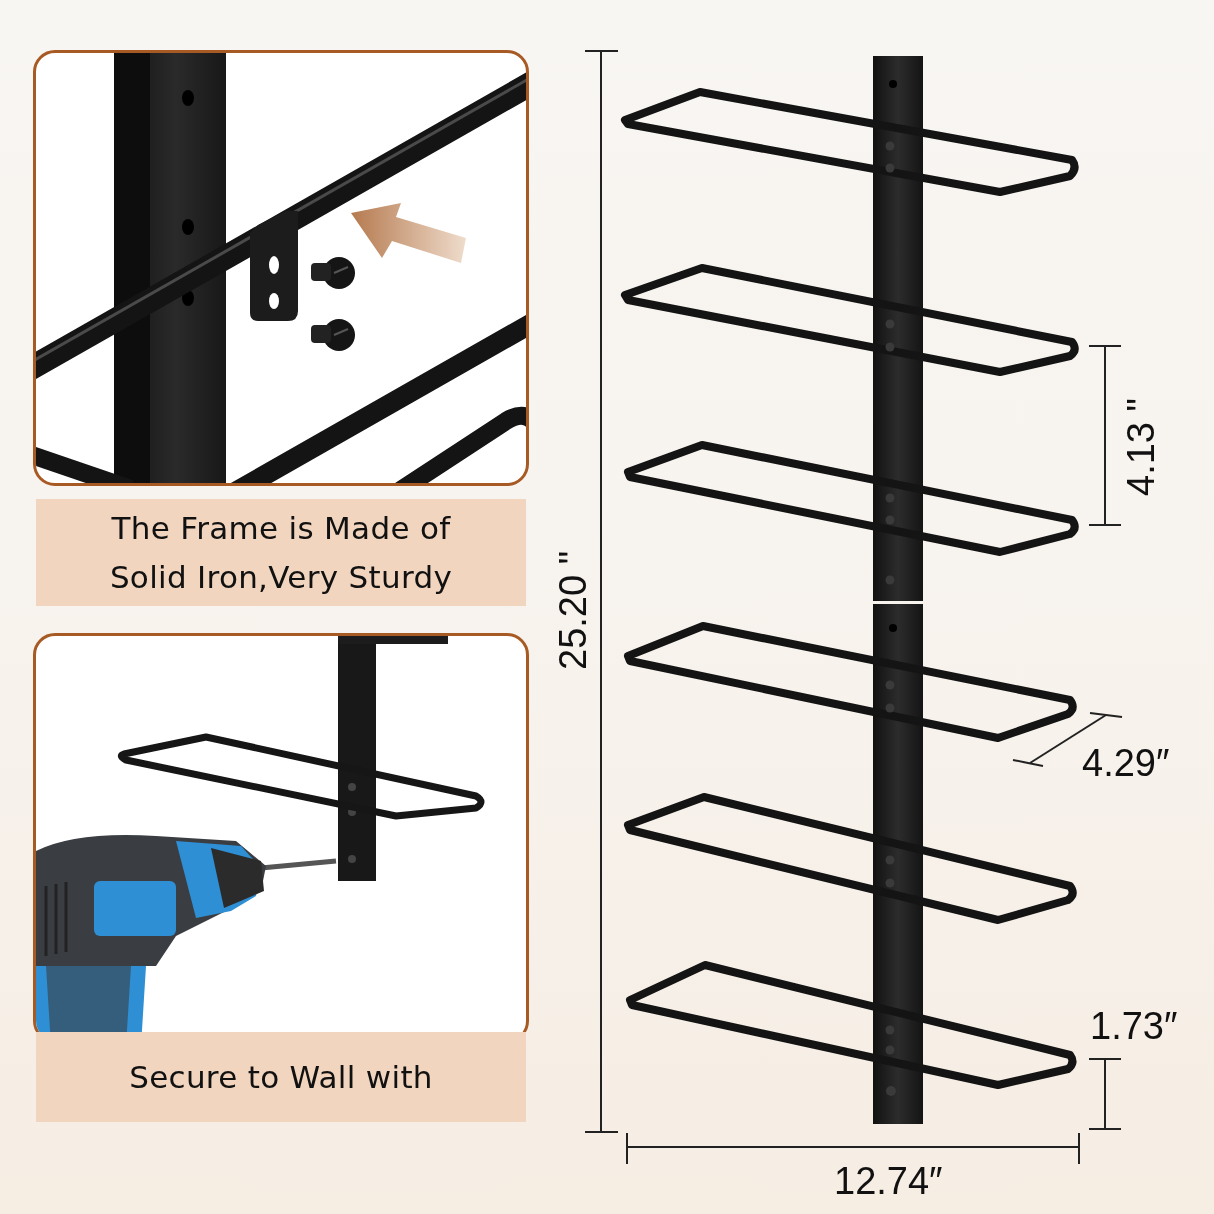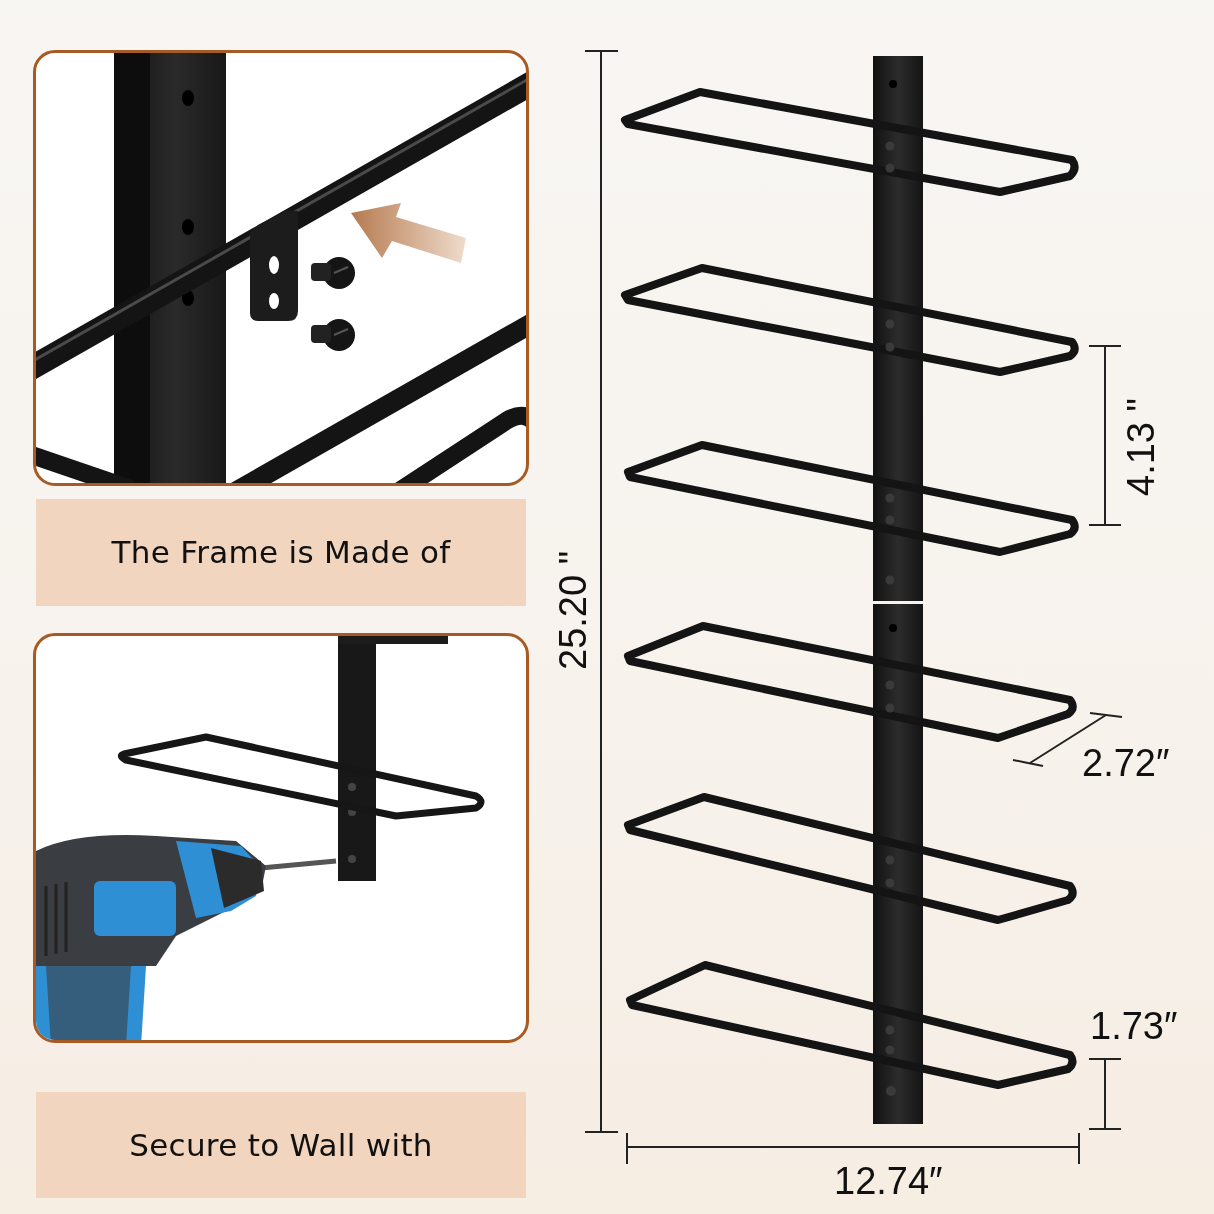--- a/index.html
+++ b/index.html
@@ -84,20 +84,21 @@
     <path d="M315 160 L365 150 L360 164 L430 185 L425 210 L356 188 L346 205 Z" fill="url(#arrowG)"></path>
 
     <line x1="180" y1="450" x2="510" y2="262" stroke="#141414" stroke-width="20" stroke-linecap="round"></line>
     <path d="M345 450 L470 368 Q490 356 500 372" fill="none" stroke="#141414" stroke-width="18" stroke-linecap="round"></path>
     <line x1="-10" y1="400" x2="95" y2="436" stroke="#141414" stroke-width="18"></line>
   </svg>
 </div>
 
 <div class="caption" style="left:36px; top:499px; width:490px; height:107px;">
   <span>The Frame is Made of</span>
+  <span>Solid Iron,Very Sturdy</span>
 </div>
 
 <div class="panel" style="left:33px; top:633px; width:496px; height:410px;">
   <svg width="496" height="410" viewBox="0 0 496 410">
 
     <rect x="302" y="0" width="38" height="245" fill="#181818"></rect>
     <rect x="302" y="0" width="110" height="8" fill="#1c1c1c"></rect>
     <circle cx="316" cy="151" r="4" fill="#444"></circle>
     <circle cx="316" cy="176" r="4" fill="#444"></circle>
     <circle cx="316" cy="223" r="4" fill="#444"></circle>
@@ -113,21 +114,21 @@
       <rect x="58" y="245" width="82" height="55" rx="6" fill="#2f8fd4"></rect>
       <path d="M0 330 L110 330 L105 410 L0 410 Z" fill="#2f8fd4"></path>
       <path d="M10 330 L95 330 L90 410 L15 410 Z" fill="#3a3d42" opacity="0.6"></path>
       <line x1="10" y1="250" x2="10" y2="320" stroke="#222" stroke-width="3"></line>
       <line x1="20" y1="248" x2="20" y2="318" stroke="#222" stroke-width="3"></line>
       <line x1="30" y1="246" x2="30" y2="316" stroke="#222" stroke-width="3"></line>
     </g>
   </svg>
 </div>
 
-<div class="caption" style="left:36px; top:1092px; width:490px; height:106px;">
+<div class="caption" style="left:36px; top:1032px; width:490px; height:90px;">
   <span>Secure to Wall with</span>
 </div>
 
 <svg id="main-svg" width="1214" height="1214" viewBox="0 0 1214 1214">
   <defs>
     <linearGradient id="stripG" x1="0" x2="1">
       <stop offset="0" stop-color="#111"></stop>
       <stop offset="0.5" stop-color="#2c2c2c"></stop>
       <stop offset="1" stop-color="#141414"></stop>
     </linearGradient>
@@ -191,15 +192,15 @@
 
   <g stroke="#222" stroke-width="2">
     <line x1="627" y1="1133" x2="627" y2="1164"></line>
     <line x1="627" y1="1147" x2="1079" y2="1147"></line>
     <line x1="1079" y1="1133" x2="1079" y2="1164"></line>
   </g>
 </svg>
 
 <div class="dim-label vertical" style="left:552px; top:670px;">25.20 "</div>
 <div class="dim-label vertical" style="left:1120px; top:496px;">4.13 "</div>
-<div class="dim-label" style="left:1082px; top:742px;">2.72″</div>
+<div class="dim-label" style="left:1082px; top:742px;">4.29″</div>
 <div class="dim-label" style="left:1090px; top:1005px;">1.73″</div>
 <div class="dim-label" style="left:834px; top:1160px;">12.74″</div>
 
 </body></html>

